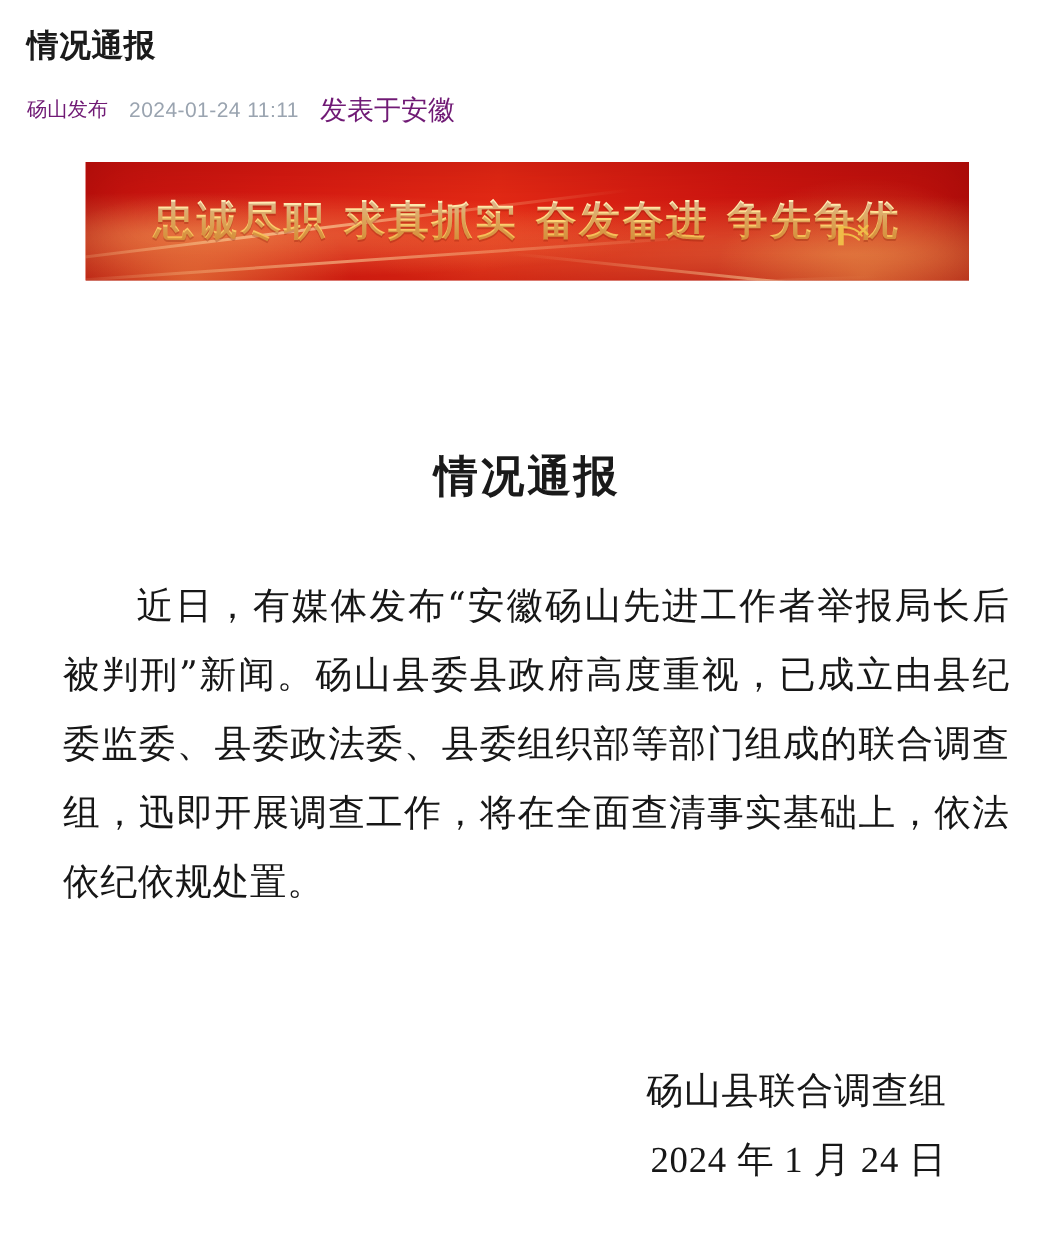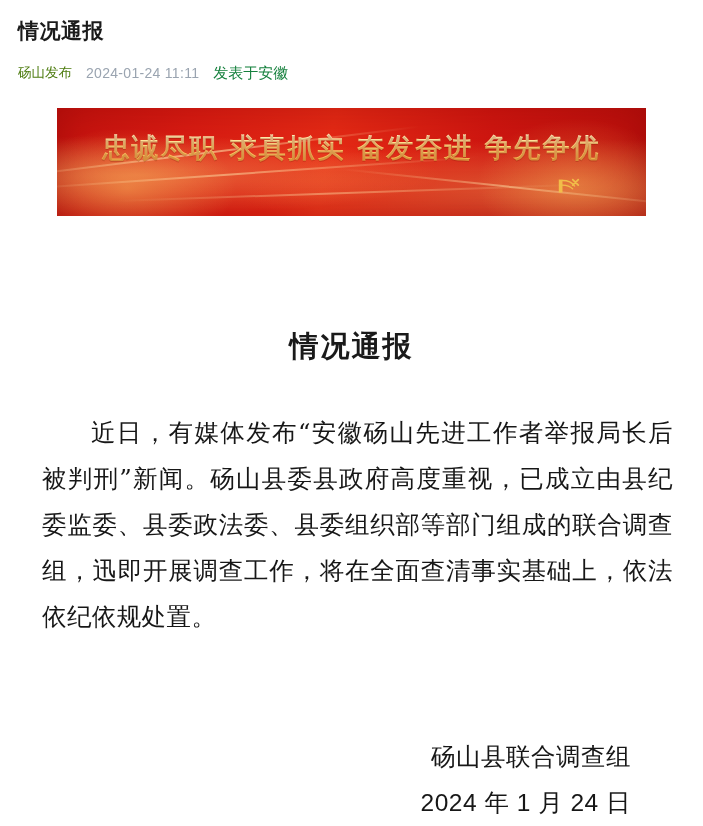--- a/index.html
+++ b/index.html
@@ -37,42 +37,42 @@
   }
   .meta-row {
     display: flex;
     align-items: center;
     gap: 14px;
     margin-top: 18px;
     font-size: 13px;
     line-height: 18px;
   }
   .meta-source {
-    color: #4d7c0f;
+    color: #701a75;
     font-size: 13.5px;
   }
   .meta-time {
     color: #9aa4b0;
     font-size: 14px;
     letter-spacing: 0.3px;
   }
   .meta-loc {
-    color: #15803d;
-    font-size: 15px;
+    color: #701a75;
+    font-size: 18px;
   }
 
   
   .banner-wrap {
     margin: 26px 0 0 0;
     padding: 0 57px;
   }
   .banner {
     position: relative;
     width: 100%;
-    height: 108px;
+    height: 79px;
     overflow: hidden;
     background:
       radial-gradient(ellipse at 14% 62%, rgba(255,210,120,0.40) 0%, rgba(255,170,60,0.00) 42%),
       radial-gradient(ellipse at 86% 78%, rgba(255,205,110,0.40) 0%, rgba(255,170,60,0.00) 45%),
       linear-gradient(100deg, #c3120e 0%, #d81b12 22%, #e52a15 46%, #cf1610 72%, #b80f0c 100%);
     box-shadow: inset 0 0 40px rgba(120,0,0,0.35);
   }
   
   .banner .streak {
     position: absolute;
@@ -146,21 +146,21 @@
   }
   .doc-body p {
     margin: 0;
     text-indent: 2em;
   }
 
   .sign-block {
     margin-top: 94px;
     padding-right: 72px;
     text-align: right;
-    font-family: Liberation Sans, sans-serif;
+    font-family: Liberation Serif, serif;
     font-size: 24.5px;
     line-height: 46px;
     color: #171717;
     letter-spacing: 0.5px;
   }
   .sign-block div { white-space: nowrap; }
 </style>
 </head>
 <body>
 

